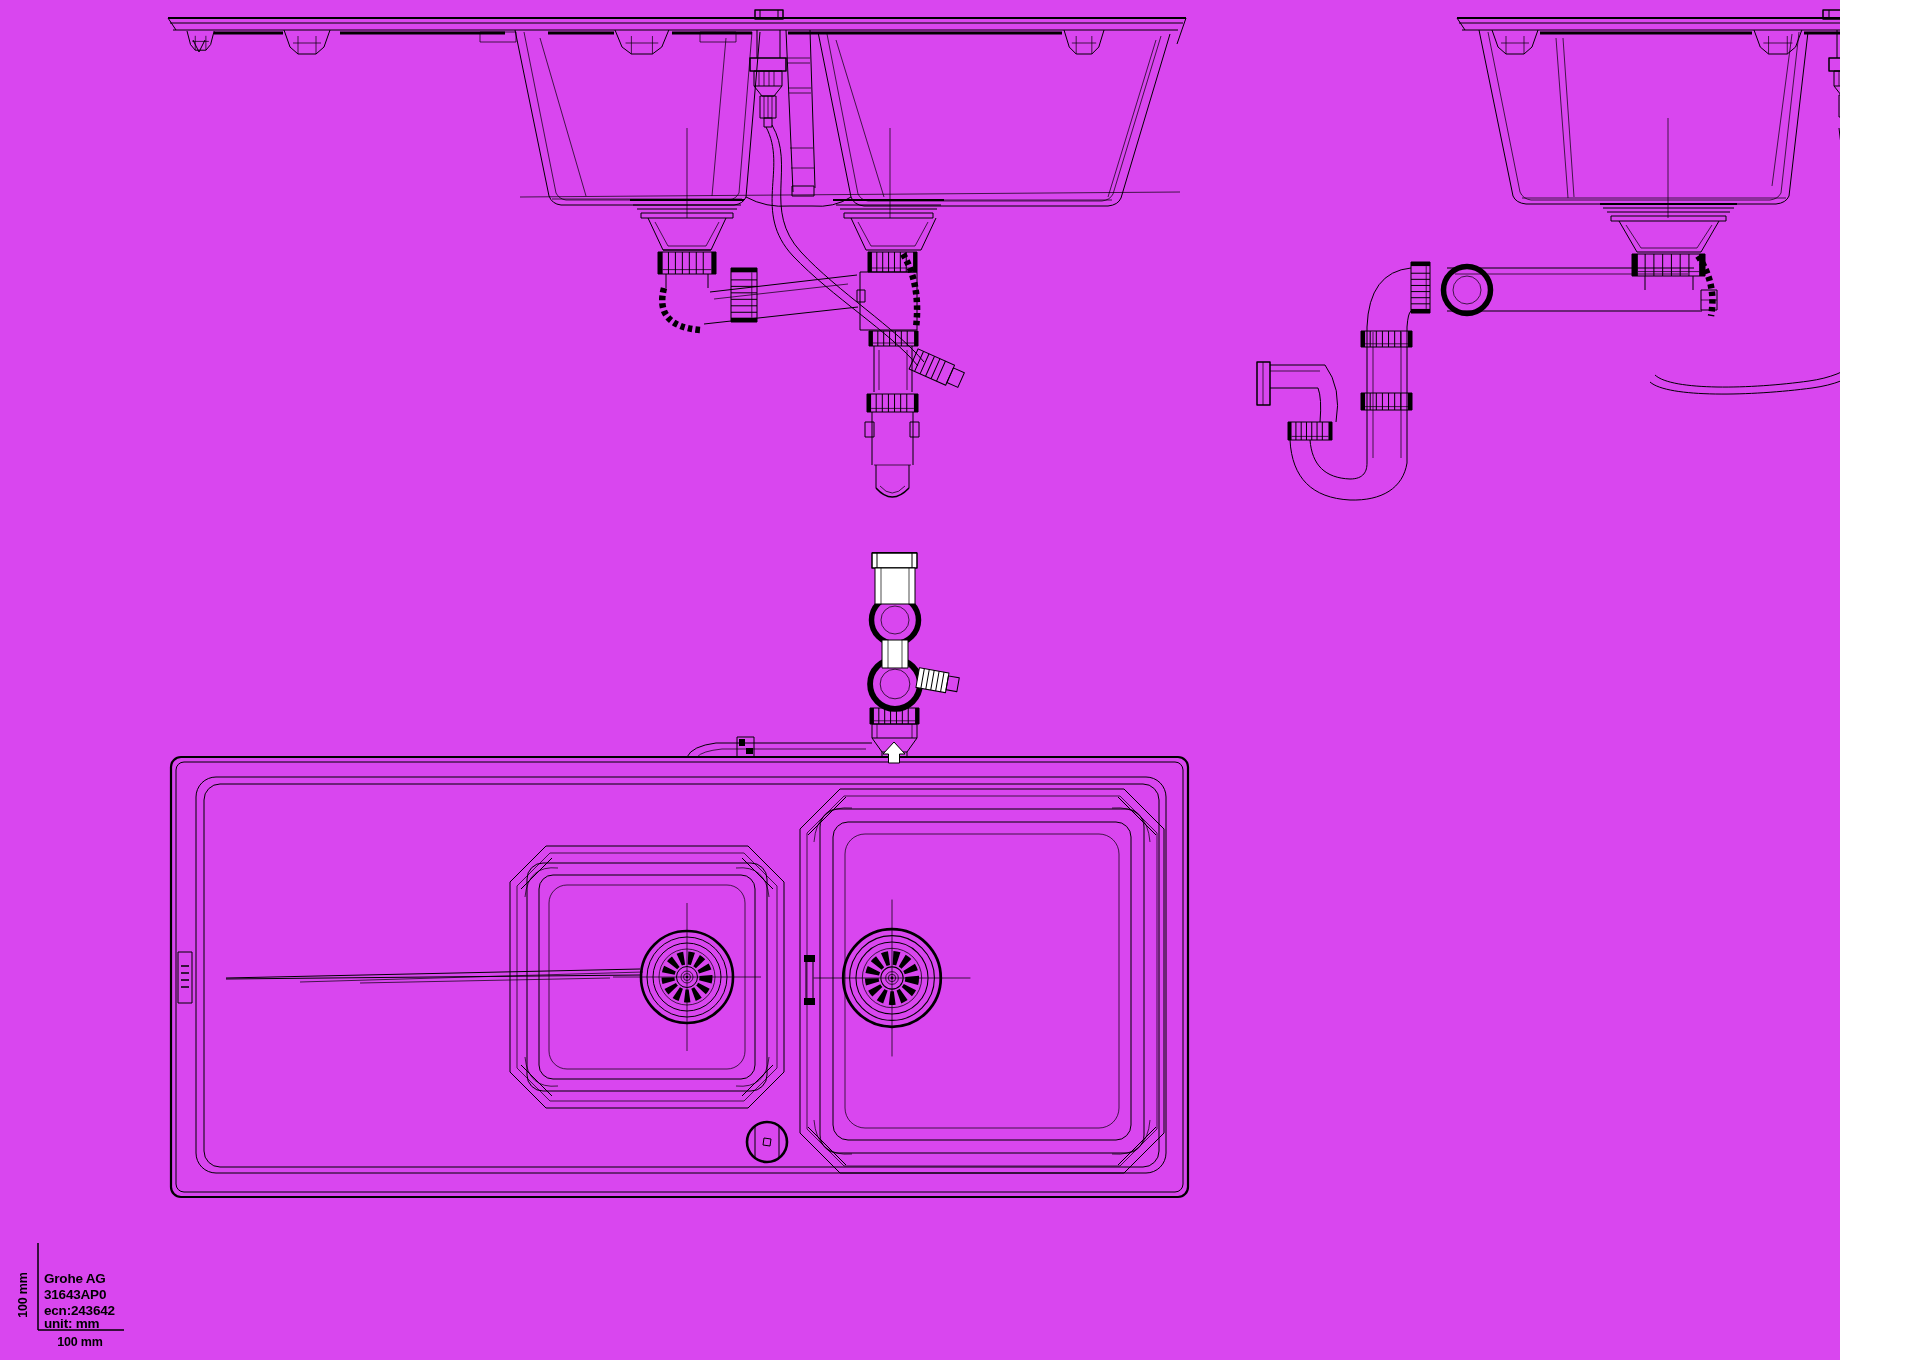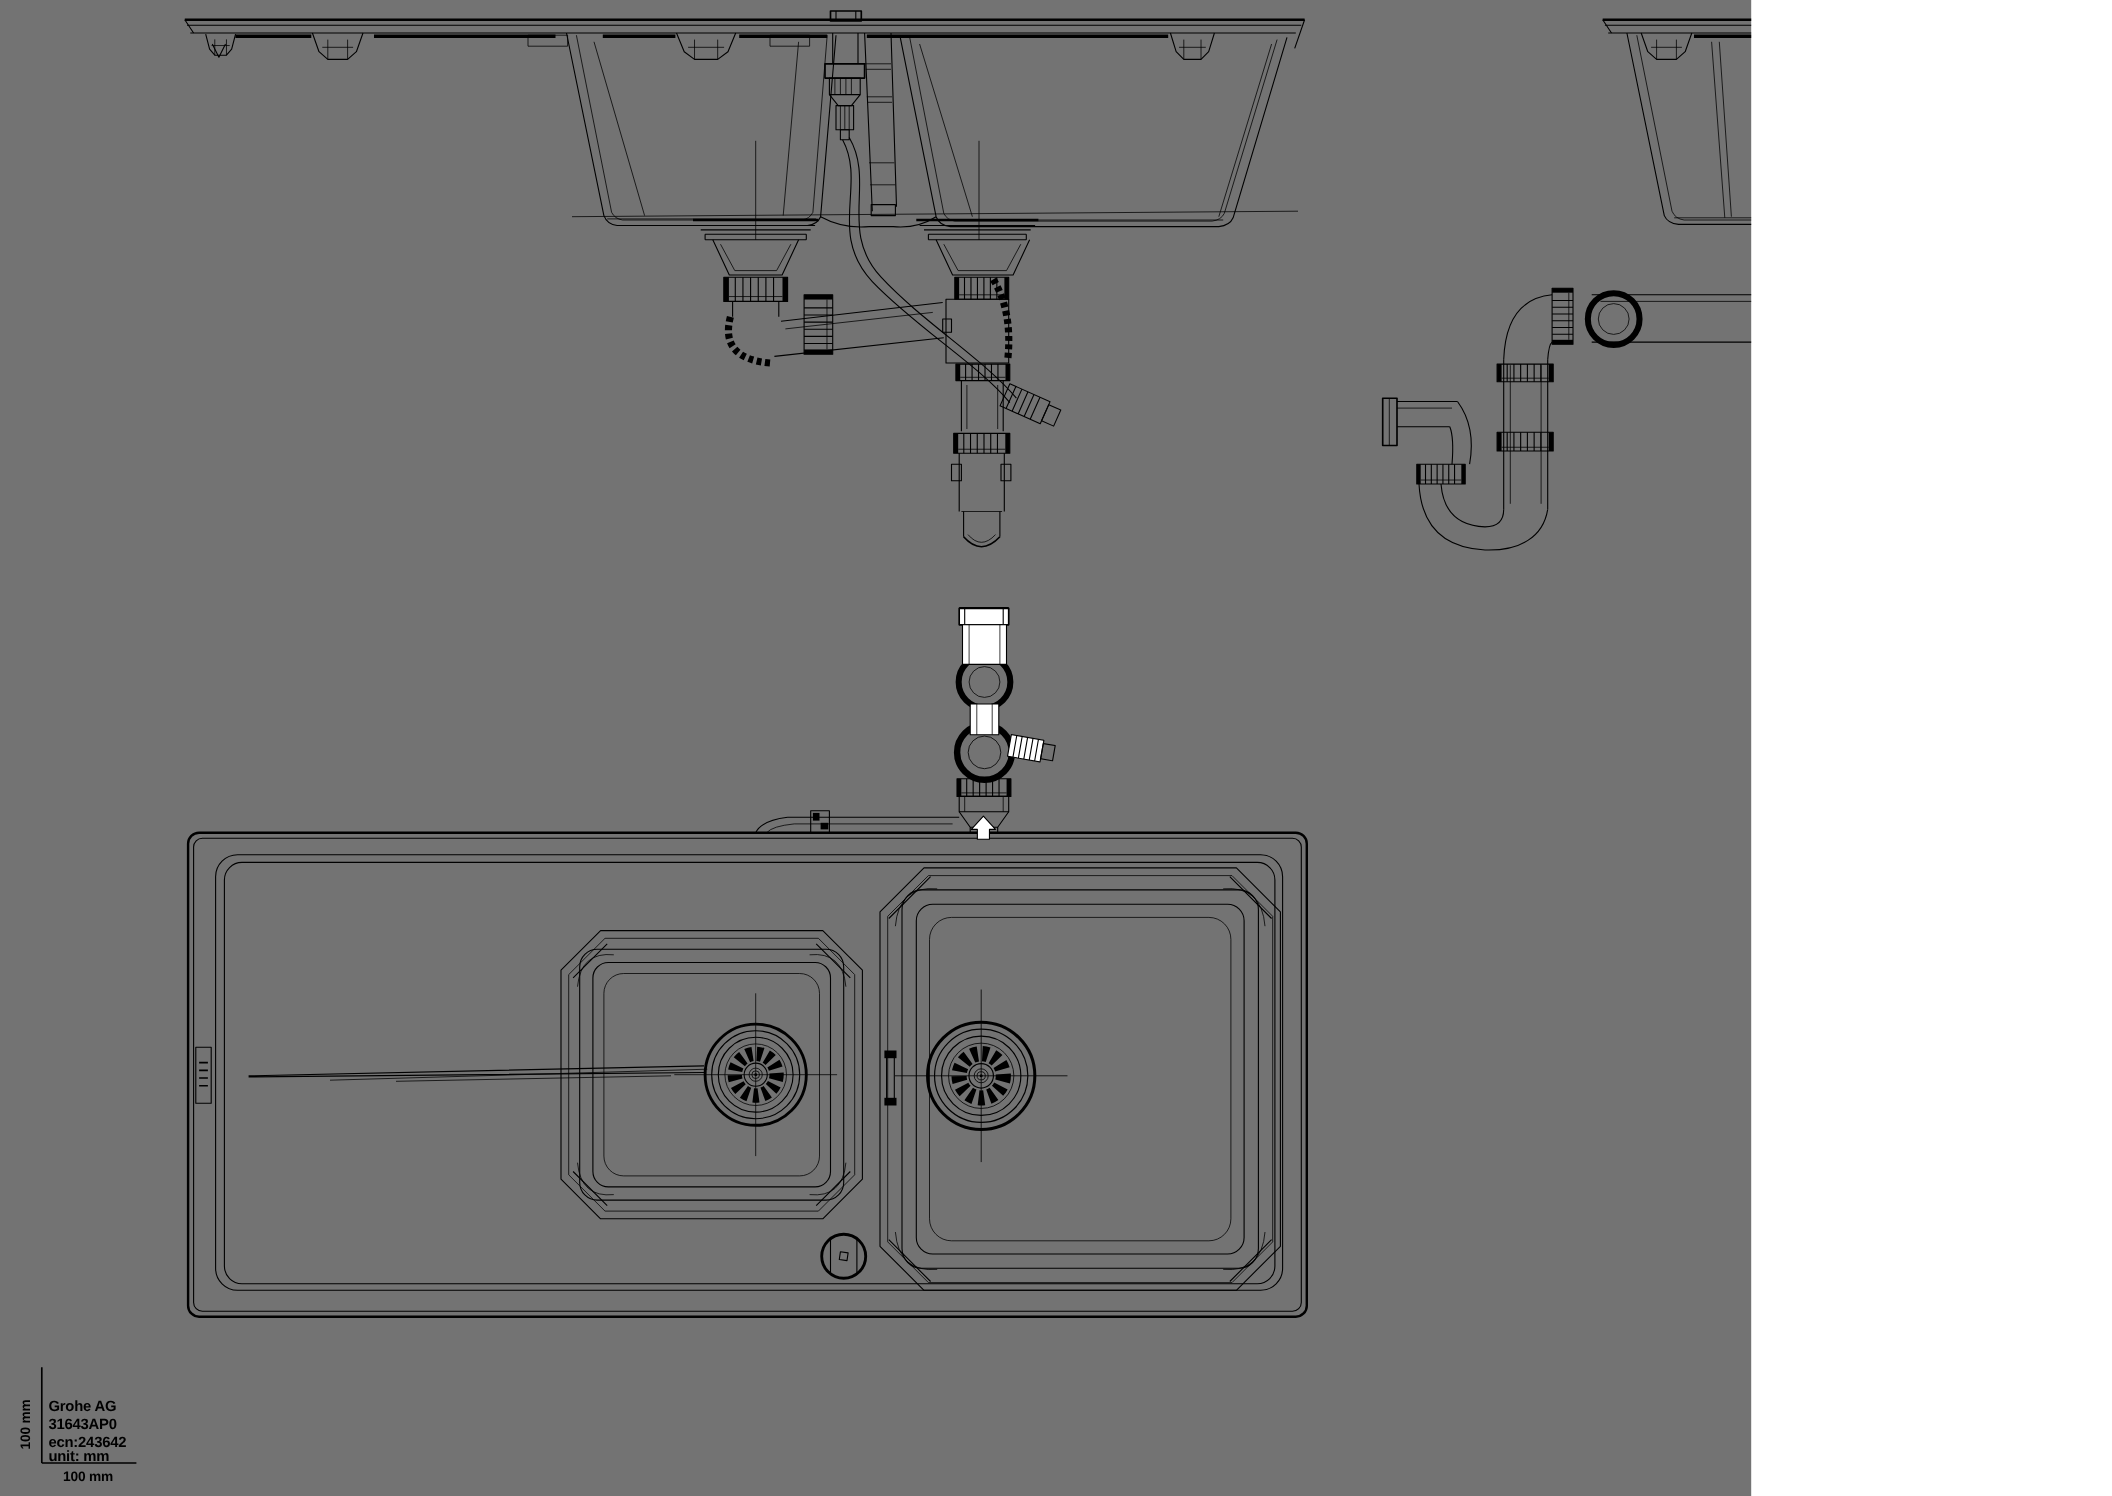--- a/index.html
+++ b/index.html
@@ -1,16 +1,16 @@
 <!DOCTYPE html>
 <html><head>
 <meta charset="utf-8">
 <style>
   html,body{margin:0;padding:0;background:#fff;}
-  .sheet{position:relative;width:1592px;height:1360px;background:#737373;overflow:hidden;}
+  .sheet{position:relative;width:1840px;height:1360px;background:#d946ef;overflow:hidden;}
   svg{display:block;position:absolute;left:0;top:0;}
   svg *{stroke:#000;fill:none;stroke-linejoin:round;stroke-linecap:butt;}
   .s07{stroke-width:.7}
   .s1{stroke-width:1}
   .s15{stroke-width:1.5}
   .s2{stroke-width:2.2}
   .s25{stroke-width:2.6}
   .s3{stroke-width:3.2}
   .rib{stroke-width:6.5;stroke-dasharray:4.5 3.2}
   .ring{stroke-width:5.5}

